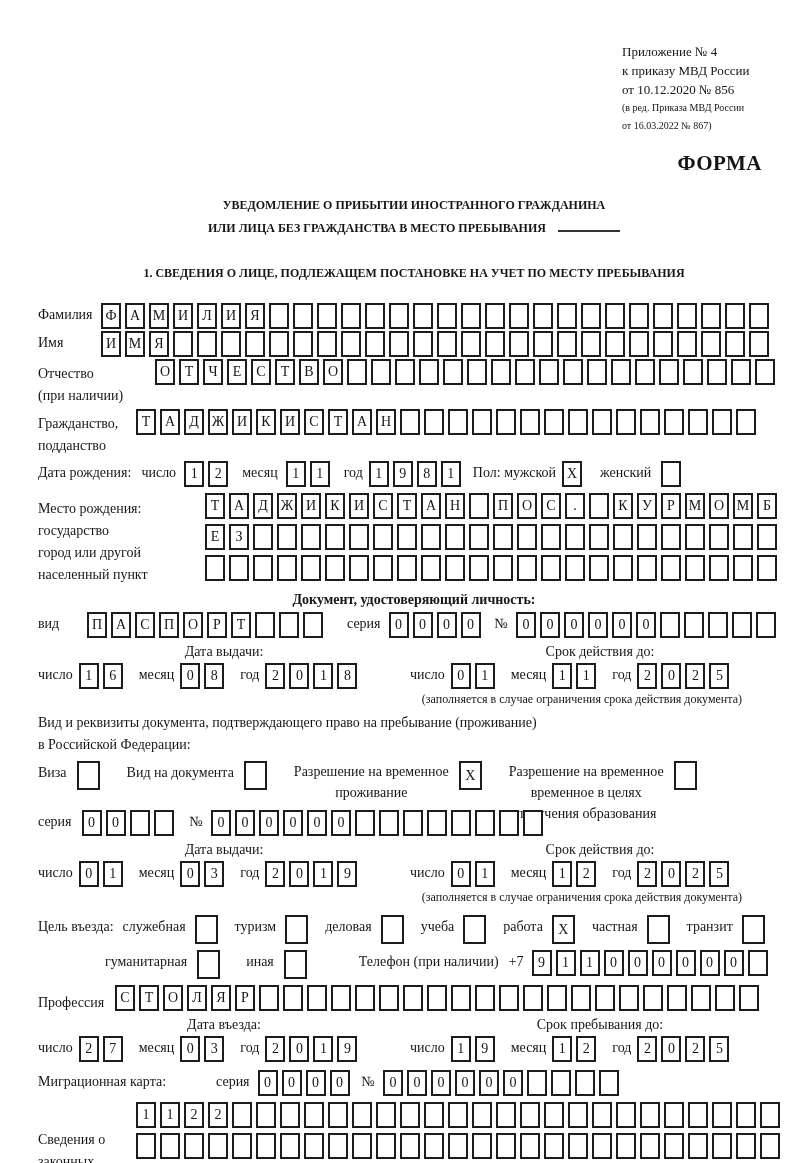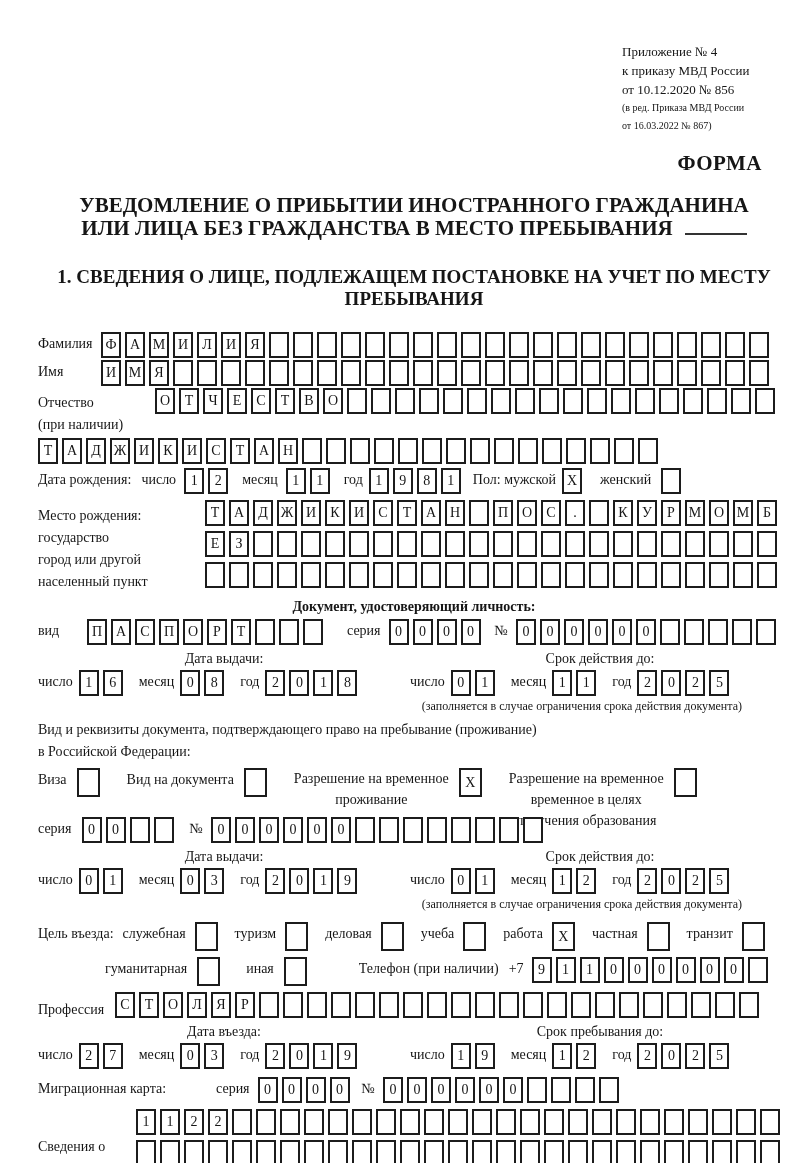--- a/index.html
+++ b/index.html
@@ -5,24 +5,24 @@
   html,body{margin:0;padding:0;background:#fff;}
   body{width:800px;height:1163px;overflow:hidden;color:#161616;
        font-family:"Liberation Serif","DejaVu Serif",serif;font-size:14px;}
   .page{width:800px;height:1163px;box-sizing:border-box;padding:42px 10px 0 38px;position:relative;}
 
   
   .hdr{margin-left:584px;font-size:13px;line-height:19px;}
   .hdr .rev{font-size:10px;line-height:18px;}
   .forma{font-weight:bold;font-size:21px;text-align:right;padding-right:28px;margin-top:16px;letter-spacing:.5px;}
 
-  .title{font-weight:bold;font-size:21px;text-align:center;margin-top:18px;line-height:23px;}
+  .title{font-weight:bold;font-size:12px;text-align:center;margin-top:18px;line-height:23px;}
   .blank-line{display:inline-block;width:62px;border-bottom:2.5px solid #333;margin-left:12px;height:12px;}
 
-  .sec{font-weight:bold;font-size:19px;text-align:center;margin-top:26px;}
+  .sec{font-weight:bold;font-size:12px;text-align:center;margin-top:26px;}
 
   
   .row{display:flex;align-items:flex-start;}
   .lbl{padding-top:4px;white-space:nowrap;}
   .cells{display:inline-flex;flex-wrap:nowrap;}
   .cl{box-sizing:border-box;flex:none;width:20px;height:26px;border:2px solid #1c1c1c;margin-right:4px;
       display:inline-flex;align-items:center;justify-content:center;font-size:14px;background:#fff;}
   .bx .cl{width:23px;height:29px;}
   .lblcol div{line-height:22px;}
 
@@ -195,20 +195,24 @@
         <span class="cl">&nbsp;</span>
         <span class="cl">&nbsp;</span>
         <span class="cl">&nbsp;</span>
         <span class="cl">&nbsp;</span>
         <span class="cl">&nbsp;</span>
         <span class="cl">&nbsp;</span>
       </span>
   </div>
 
   <div class="row mt2">
+    <div class="lbl w98 lblcol" style="padding-top:4px">
+      <div>Гражданство,</div>
+      <div>подданство</div>
+    </div>
     <span class="cells">
         <span class="cl">Т</span>
         <span class="cl">А</span>
         <span class="cl">Д</span>
         <span class="cl">Ж</span>
         <span class="cl">И</span>
         <span class="cl">К</span>
         <span class="cl">И</span>
         <span class="cl">С</span>
         <span class="cl">Т</span>

